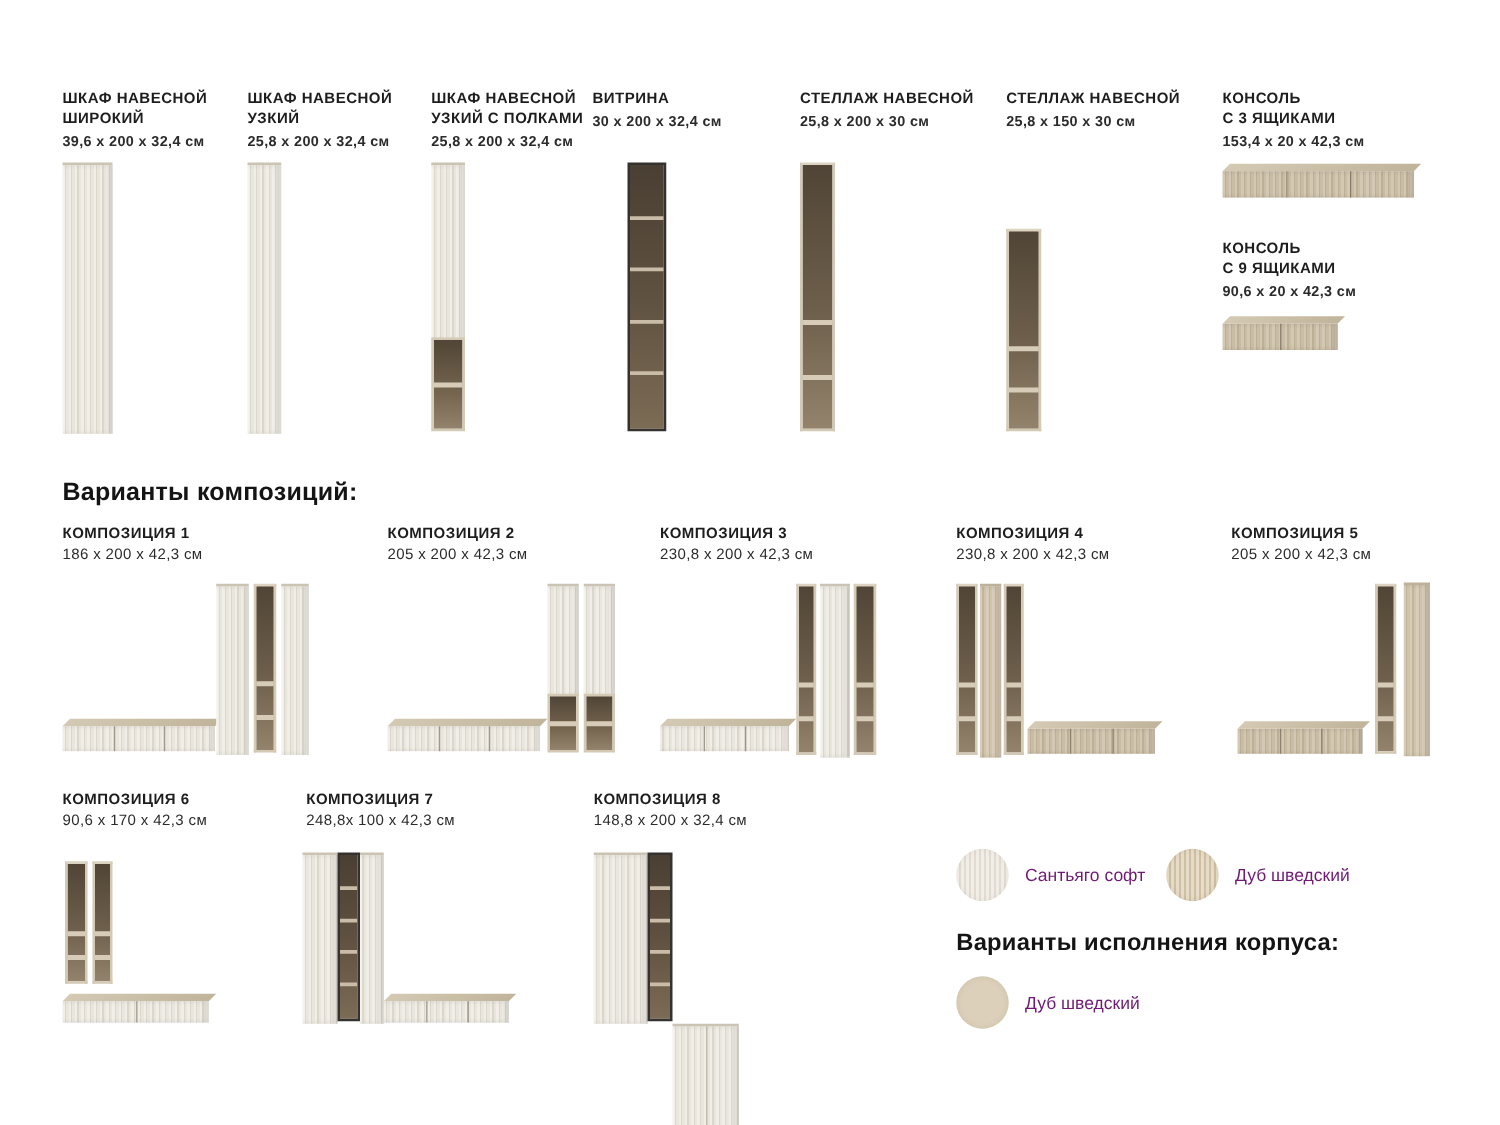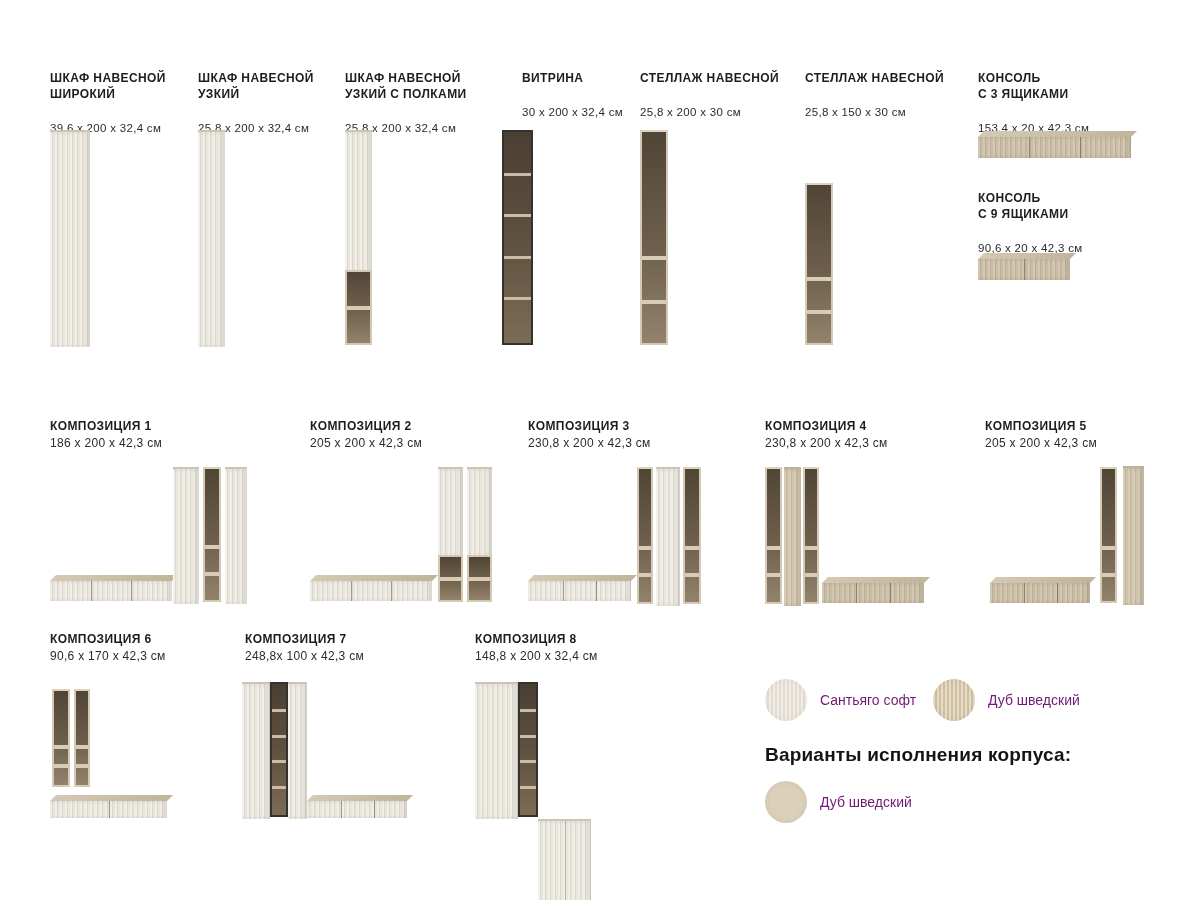--- a/index.html
+++ b/index.html
@@ -3,21 +3,21 @@
 <meta charset="utf-8">
 <style>
   html,body{margin:0;padding:0;background:#ffffff;}
   #page{position:relative;width:1200px;height:900px;background:#ffffff;overflow:hidden;
         font-family:"Liberation Sans", sans-serif;color:#1a1a1a;}
   .abs{position:absolute;}
   .h1{font-size:20px;font-weight:700;letter-spacing:.2px;color:#141414;}
   .h2{font-size:19px;font-weight:700;letter-spacing:.2px;color:#141414;}
   .mlabel{position:absolute;}
   .mname{font-size:12px;font-weight:700;letter-spacing:.4px;line-height:16px;color:#1d1d1d;}
-  .mdims{font-size:11.5px;font-weight:400;letter-spacing:.3px;line-height:16px;color:#2b2b2b;margin-top:18px;}
+  .mdims{font-size:11.5px;font-weight:700;letter-spacing:.3px;line-height:16px;color:#2b2b2b;margin-top:4px;}
   .clabel{position:absolute;}
   .cname{font-size:12px;font-weight:700;letter-spacing:.4px;line-height:17px;color:#1d1d1d;}
   .cdims{font-size:12px;font-weight:400;letter-spacing:.3px;line-height:17px;color:#2b2b2b;}
   .swlabel{font-size:14px;font-weight:400;color:#701a75;}
 
   
   .unit{position:absolute;}
   .flute-cream{
     background:repeating-linear-gradient(90deg,#f1eee7 0px,#f1eee7 2px,#dcd7cc 2px,#dcd7cc 3px,#e9e6de 3px,#e9e6de 5px);
     border-top:2px solid #ccc4b2;
@@ -95,21 +95,21 @@
   <div class="mlabel" style="left:198px;top:70px">
     <div class="mname">ШКАФ НАВЕСНОЙ</div>
     <div class="mname">УЗКИЙ</div>
     <div class="mdims">25,8 x 200 x 32,4 см</div>
   </div>
   <div class="mlabel" style="left:345px;top:70px">
     <div class="mname">ШКАФ НАВЕСНОЙ</div>
     <div class="mname">УЗКИЙ С ПОЛКАМИ</div>
     <div class="mdims">25,8 x 200 x 32,4 см</div>
   </div>
-  <div class="mlabel" style="left:522px;top:70px">
+  <div class="mlabel" style="left:474px;top:70px">
     <div class="mname">ВИТРИНА</div>
     <div class="mdims">30 x 200 x 32,4 см</div>
   </div>
   <div class="mlabel" style="left:640px;top:70px">
     <div class="mname">СТЕЛЛАЖ НАВЕСНОЙ</div>
     <div class="mdims">25,8 x 200 x 30 см</div>
   </div>
   <div class="mlabel" style="left:805px;top:70px">
     <div class="mname">СТЕЛЛАЖ НАВЕСНОЙ</div>
     <div class="mdims">25,8 x 150 x 30 см</div>
@@ -142,20 +142,21 @@
       <div class="dv" style="left:66.5%"></div>
     </div>
   </div>
   <div class="console" style="left:978px;top:253px;width:92px;height:27px">
     <div class="ctop oakt"></div>
     <div class="cfront oak">
       <div class="dv" style="left:50%"></div>
     </div>
   </div>
 
+  <div class="abs h1" style="left:50px;top:383px">Варианты композиций:</div>
 
   <div class="clabel" style="left:50px;top:418px">
     <div class="cname">КОМПОЗИЦИЯ 1</div>
     <div class="cdims">186 x 200 x 42,3 см</div>
   </div>
   <div class="clabel" style="left:310px;top:418px">
     <div class="cname">КОМПОЗИЦИЯ 2</div>
     <div class="cdims">205 x 200 x 42,3 см</div>
   </div>
   <div class="clabel" style="left:528px;top:418px">

